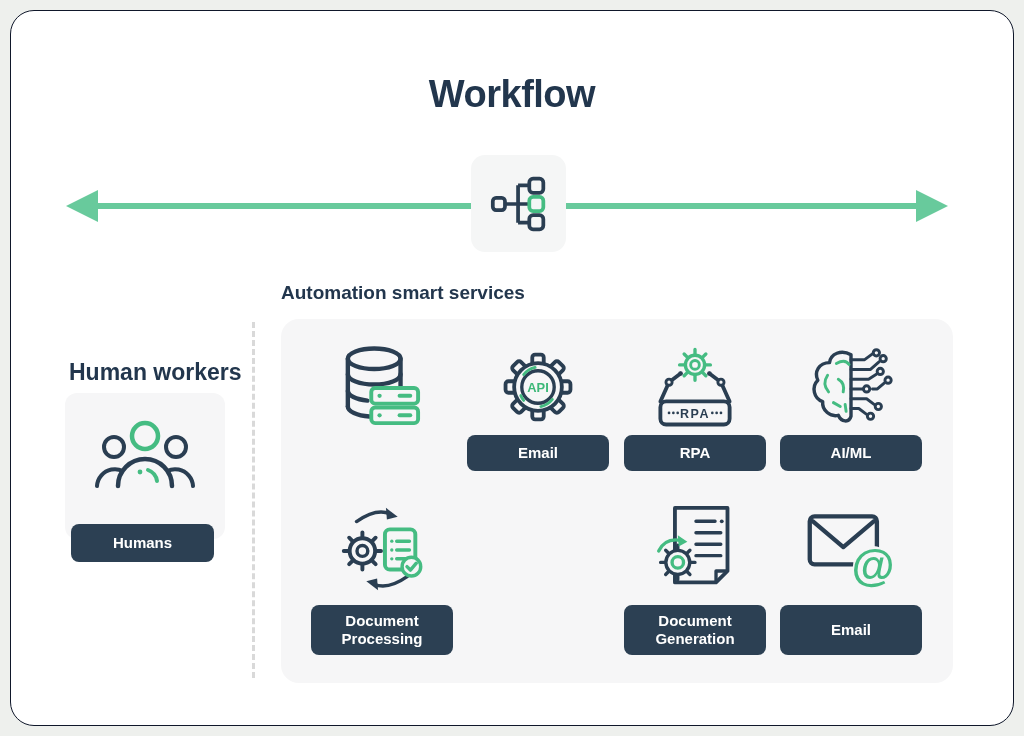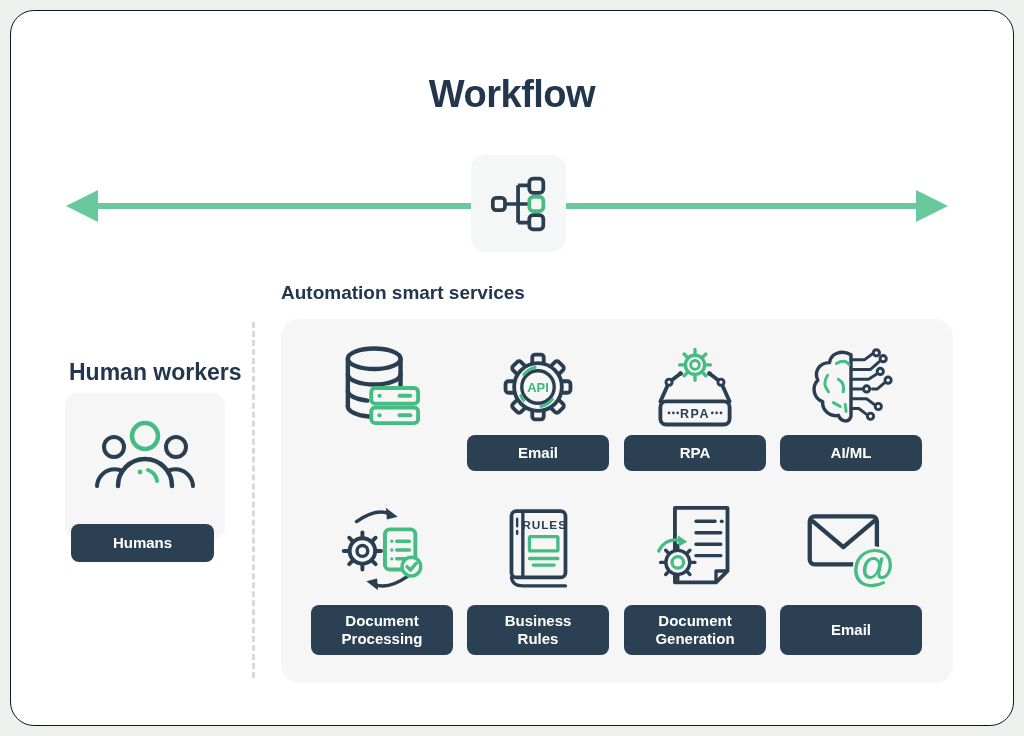--- a/index.html
+++ b/index.html
@@ -287,37 +287,20 @@
                 <circle cx="60" cy="55" r="1.7"></circle>
             </g>
             <circle cx="80" cy="63" r="9.5" fill="#f6f6f7" stroke="#45bc82" stroke-width="3.5"></circle>
             <path d="M75.5 63 l3.5 3.5 l6 -7" fill="none" stroke="#45bc82" stroke-width="3.5" stroke-linecap="round" stroke-linejoin="round"></path>
           </svg>
         </div>
         <div class="pill">Document
 Processing</div>
       </div>
 
-      <div class="svc-cell r2 c1">
-        <div class="icon-wrap">
-          <svg width="72" height="86" viewBox="0 0 76 88">
-            <rect x="10" y="4" width="57" height="70" rx="5" fill="#f6f6f7" stroke="#2a3e52" stroke-width="4"></rect>
-            <path d="M22 4 V74" stroke="#2a3e52" stroke-width="3.5" fill="none"></path>
-            <path d="M16 12 V20 M16 25 V28" stroke="#2a3e52" stroke-width="2.5" fill="none" stroke-linecap="round"></path>
-            <text x="45" y="23" text-anchor="middle" font-size="12.5" font-weight="bold" letter-spacing="1" fill="#2a3e52">RULES</text>
-            <rect x="29" y="31" width="30" height="15" rx="1" fill="none" stroke="#45bc82" stroke-width="3.5"></rect>
-            <g stroke="#45bc82" stroke-width="3.5" stroke-linecap="round">
-              <path d="M29 54 H59 M33 61 H55"></path>
-            </g>
-            <path d="M10 74 q1 9 12 9 h45" fill="none" stroke="#2a3e52" stroke-width="3.5" stroke-linecap="round"></path>
-          </svg>
-        </div>
-        <div class="pill">Business
-Rules</div>
-      </div>
 
       <div class="svc-cell r2 c2">
         <div class="icon-wrap">
           <svg width="86" height="92" viewBox="0 0 90 96">
             <path d="M24 5 H79 V71 L67 83 H24 Z" fill="#f6f6f7" stroke="#2a3e52" stroke-width="4" stroke-linejoin="round"></path>
             <path d="M67 83 V71 H79" fill="none" stroke="#2a3e52" stroke-width="3.5" stroke-linejoin="round"></path>
             <g stroke="#2a3e52" stroke-width="3.5" stroke-linecap="round">
               <path d="M46 19 H66 M46 31 H72 M46 43 H72 M46 55 H72"></path>
             </g>
             <circle cx="73" cy="19" r="2" fill="#2a3e52"></circle>

